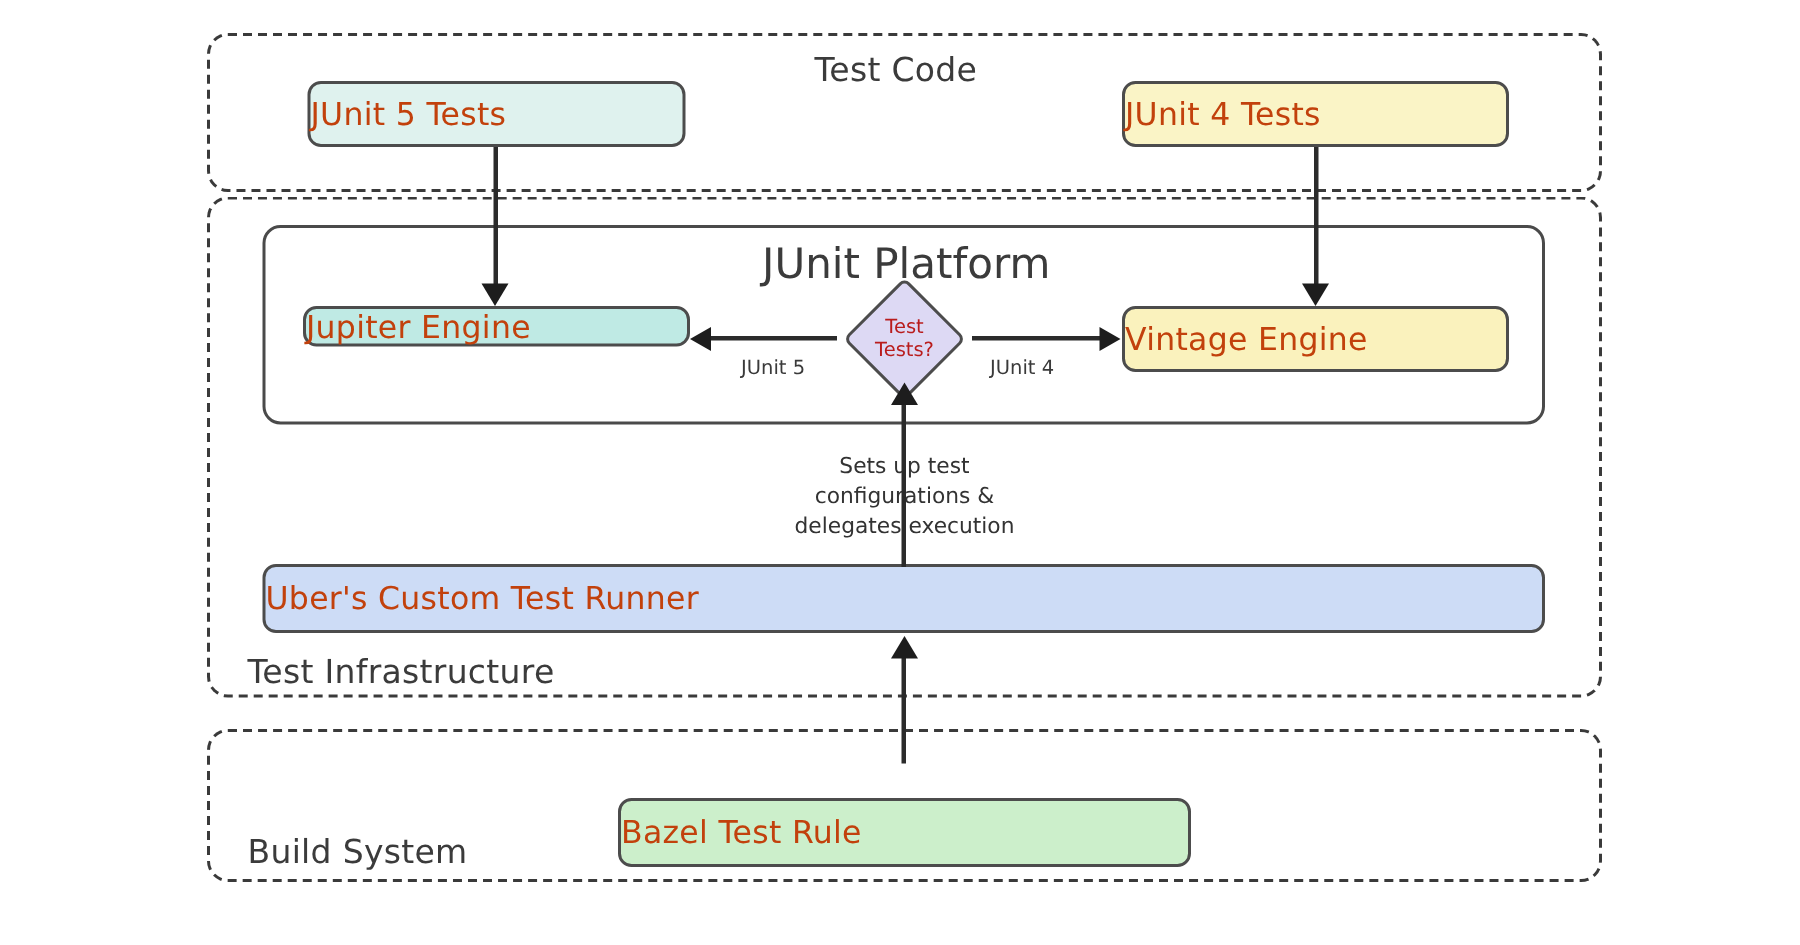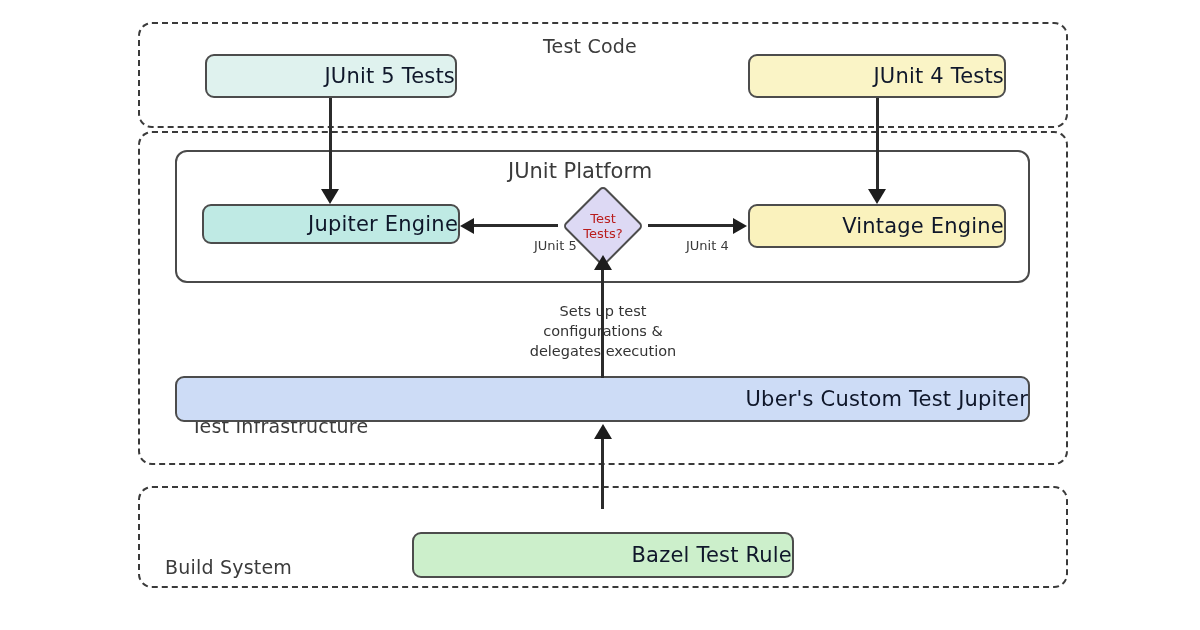--- a/index.html
+++ b/index.html
@@ -24,50 +24,50 @@
   .lane {
     position: absolute;
     border: 2.5px dashed #3a3a3a;
     border-radius: 14px;
     box-sizing: border-box;
     background: transparent;
   }
   .lane-title {
     position: absolute;
     color: #3b3b3b;
-    font-size: 19px;
+    font-size: 22px;
     letter-spacing: .2px;
     white-space: nowrap;
   }
 
   
   .panel {
     position: absolute;
     border: 2.5px solid #4a4a4a;
     border-radius: 12px;
     box-sizing: border-box;
     background: #ffffff;
   }
   .panel-title {
     position: absolute;
     color: #3b3b3b;
-    font-size: 21px;
+    font-size: 28px;
     white-space: nowrap;
   }
 
   
   .node {
     position: absolute;
     box-sizing: border-box;
     border: 2.5px solid #4c4c4c;
     border-radius: 9px;
     display: flex;
     align-items: center;
-    justify-content: flex-end;
-    color: #0f172a;
+    justify-content: flex-start;
+    color: #c2410c;
     font-size: 21px;
     letter-spacing: .2px;
     white-space: nowrap;
   }
 
   
   .diamond-wrap {
     position: absolute;
     display: flex;
     align-items: center;
@@ -149,51 +149,51 @@
 
 <div id="stage">
 
   <div class="lane" style="left:138px; top:22px; width:930px; height:106px;"></div>
   <div class="lane-title" style="left:543px; top:35px;">Test Code</div>
 
   <div class="node" style="left:205px; top:54px; width:252px; height:44px; background:#dff2ee;">
     <span>JUnit 5 Tests</span>
   </div>
 
-  <div class="node" style="left:748px; top:54px; width:258px; height:44px; background:#faf4c6;padding-left:16px;">
+  <div class="node" style="left:748px; top:54px; width:258px; height:44px; background:#faf4c6;">
     <span>JUnit 4 Tests</span>
   </div>
 
   <div class="lane" style="left:138px; top:131px; width:930px; height:334px;"></div>
-  <div class="lane-title" style="left:165px; top:415px;margin-left:26px;">Test Infrastructure</div>
+  <div class="lane-title" style="left:165px; top:436px;">Test Infrastructure</div>
 
   <div class="panel" style="left:175px; top:150px; width:855px; height:133px;"></div>
   <div class="panel-title" style="left:508px; top:159px;">JUnit Platform</div>
 
-  <div class="node" style="left:202px; top:204px; width:258px; height:40px; background:#bfeae4;">
+  <div class="node" style="left:202px; top:204px; width:258px; height:27px; background:#bfeae4;">
     <span>Jupiter Engine</span>
   </div>
 
   <div class="node" style="left:748px; top:204px; width:258px; height:44px; background:#faf2bd;">
     <span>Vintage Engine</span>
   </div>
 
   <div class="diamond-wrap" style="left:558px; top:196px; width:90px; height:60px;">
     <div class="diamond-shape" style="background:#ddd9f4;"></div>
     <div class="diamond-label">
       <div>Test</div>
       <div>Tests?</div>
     </div>
   </div>
 
-  <div class="edge-label" style="left:494px; top:238px;margin-left:40px;">JUnit 5</div>
-  <div class="edge-label" style="left:660px; top:238px;margin-left:26px;">JUnit 4</div>
+  <div class="edge-label" style="left:494px; top:238px;">JUnit 5</div>
+  <div class="edge-label" style="left:660px; top:238px;">JUnit 4</div>
 
   <div class="node" style="left:175px; top:376px; width:855px; height:46px; background:#cddcf6;">
-    <span>Uber's Custom Test Jupiter</span>
+    <span>Uber's Custom Test Runner</span>
   </div>
 
   <div class="note" style="left:483px; top:301px; width:240px;">Sets up test
 configurations &amp;
 delegates execution</div>
 
   <div class="lane" style="left:138px; top:486px; width:930px; height:102px;"></div>
   <div class="lane-title" style="left:165px; top:556px;text-align:right;">Build System</div>
 
   <div class="node" style="left:412px; top:506px; width:382px; height:46px; background:#ccefcb;margin-top:26px;">

